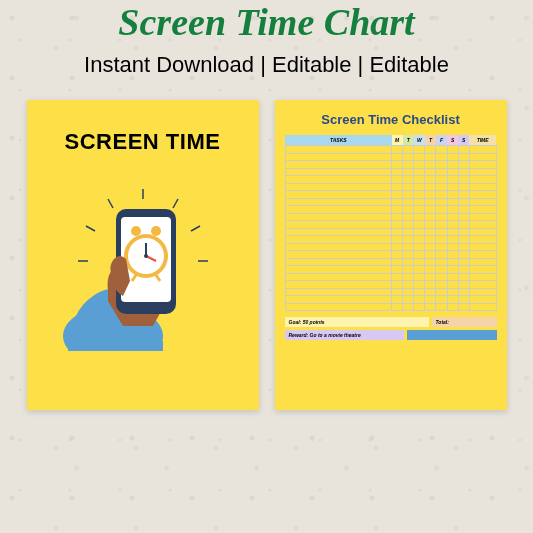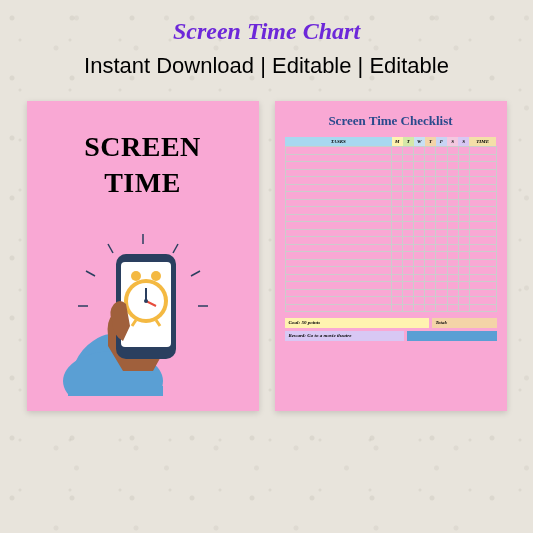--- a/index.html
+++ b/index.html
@@ -13,53 +13,51 @@
     radial-gradient(circle at 40% 80%, rgba(200,195,185,0.35) 1px, transparent 2px),
     radial-gradient(circle at 85% 20%, rgba(200,195,185,0.3) 2px, transparent 3px);
   background-size: 60px 60px, 80px 80px, 50px 50px, 90px 90px;
   font-family: Arial, sans-serif;
   position: relative;
   overflow: hidden;
 }
 .header-title {
   text-align: center;
   font-family: 'Brush Script MT', cursive;
-  font-size: 24px;
+  font-size: 38px;
   font-weight: bold;
   font-style: italic;
-  color: #6d28d9;
-  padding-top: 18px;
+  color: #15803d;
 }
 .subtitle {
   text-align: center;
   font-size: 22px;
   color: #000;
   margin-top: 8px;
   font-family: Arial, sans-serif;
 }
 .pages {
   display: flex;
   gap: 16px;
   padding: 22px 24px;
   justify-content: center;
 }
 .page {
-  background: #f9a8d4;
+  background: #fde047;
   width: 232px;
   height: 310px;
   box-shadow: 0 2px 6px rgba(0,0,0,0.15);
-  font-family: Liberation Serif, serif;
 }
 .page-left {
   padding: 28px 18px;
   text-align: center;
 }
 .page-left-title {
   font-weight: 900;
-  font-size: 28px;
+  font-size: 22px;
   line-height: 1.3;
   letter-spacing: 0.5px;
 }
 .illustration {
   margin-top: 24px;
   display: flex;
   justify-content: center;
 }
 .page-right {
   padding: 12px 10px;

